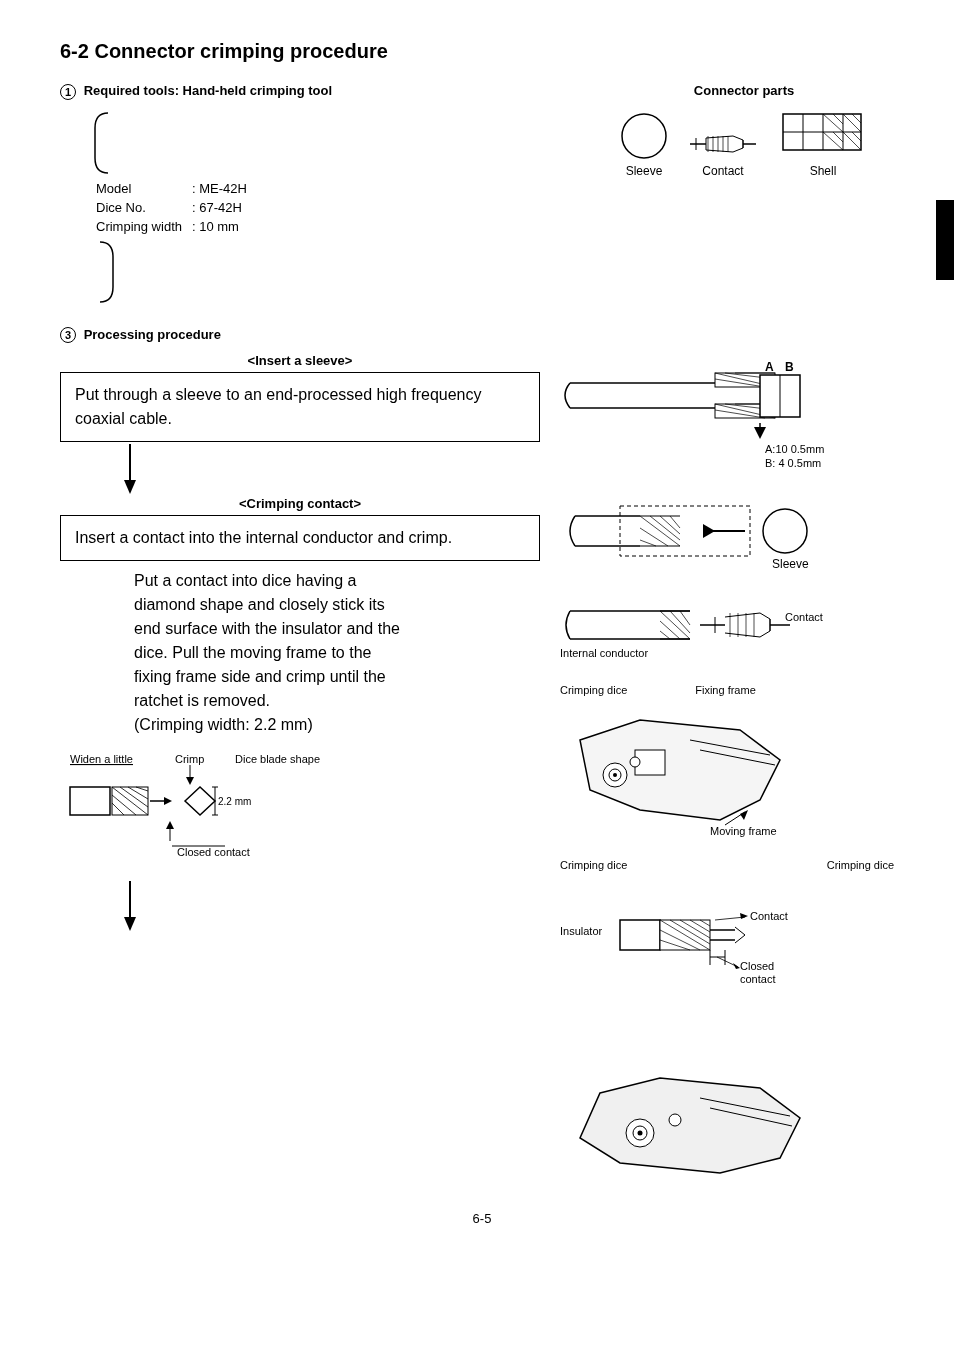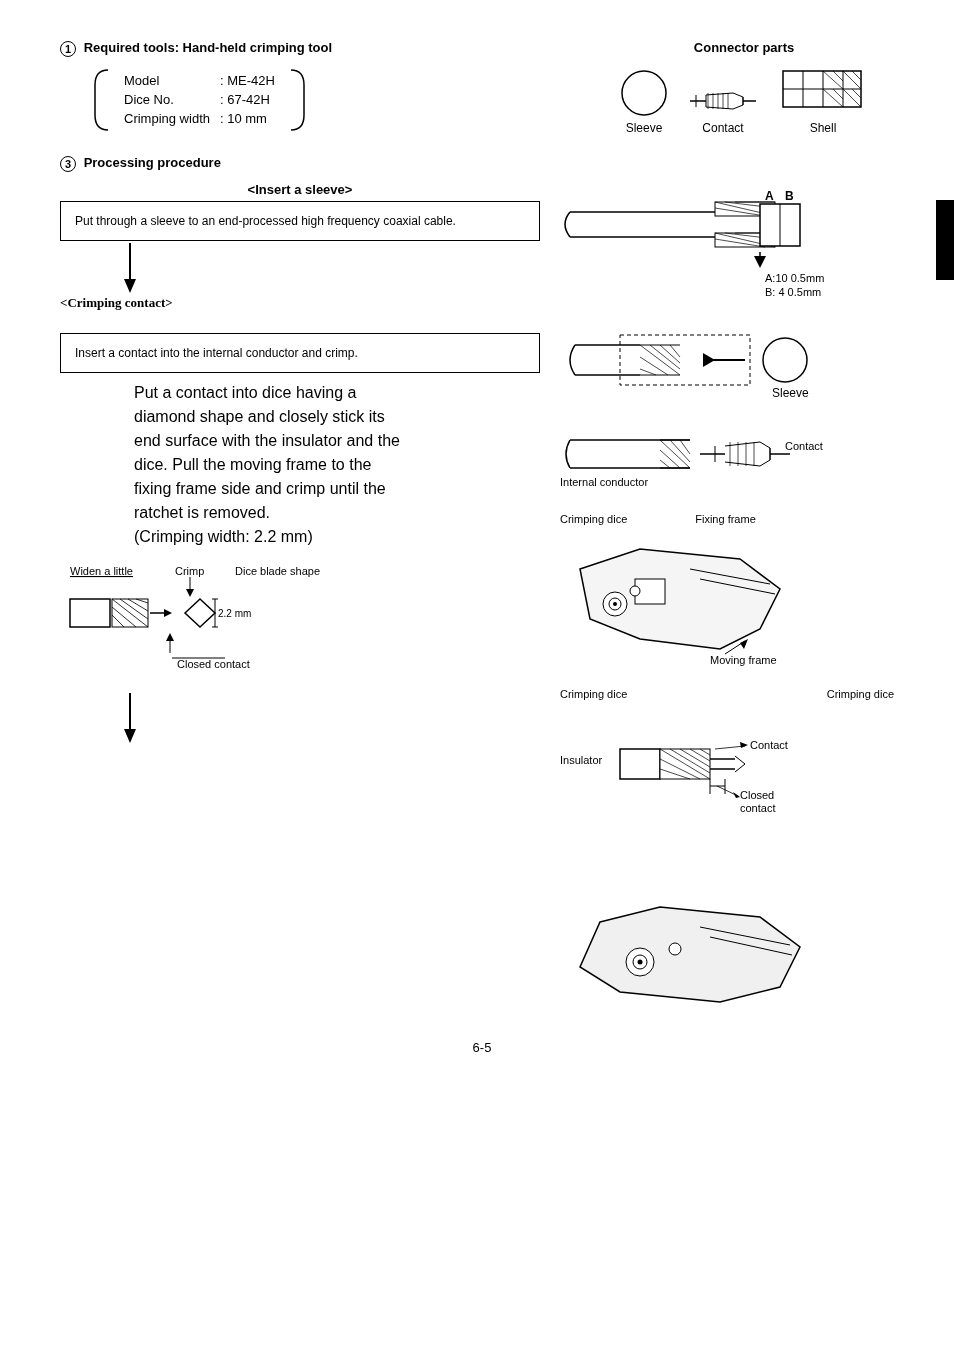--- a/index.html
+++ b/index.html
@@ -85,37 +85,37 @@
     }
     .insert-sleeve-title {
       text-align: center;
       font-weight: bold;
       margin-bottom: 4px;
     }
     .step-box {
       border: 1.5px solid #000;
       padding: 10px 14px;
       margin-bottom: 0;
-      font-size: 12px;
+      font-size: 16px;
       line-height: 1.5;
     }
     .arrow-down {
       display: flex;
       justify-content: flex-start;
       margin-left: 60px;
       margin-top: 2px;
       margin-bottom: 2px;
     }
     .arrow-down svg {
       display: block;
     }
     .crimping-title {
+      text-align: center;
       font-weight: bold;
-      margin-bottom: 22px;
-      font-family: Liberation Serif, serif;
+      margin-bottom: 4px;
     }
     .sub-text {
       font-size: 16px;
       line-height: 1.5;
       margin-left: 74px;
       margin-top: 8px;
     }
     .note-text {
       font-size: 12px;
       line-height: 1.5;
@@ -158,31 +158,32 @@
       font-size: 13px;
     }
   </style>
 </head>
 <body>
 
 <div class="page">
 
   <div class="right-bar"></div>
 
+  <h1 class="page-title">6-2  Connector crimping procedure</h1>
 
   <div class="top-section">
 
     <div class="tools-section">
       <div class="section-header">
         <span class="circle-num">1</span>
         <span>Required tools: Hand-held crimping tool</span>
       </div>
       <div style="margin-left: 30px; margin-top: 6px;">
 
-        <div style="display: flex; align-items: center;">
+        <div style="display: flex; align-items: flex-start; flex-direction: column;">
 
           <div style="display: flex; flex-direction: column; justify-content: center; margin-right: 8px;">
             <svg width="20" height="70">
               <path d="M18 5 Q5 5 5 20 L5 50 Q5 65 18 65" stroke="#000" stroke-width="1.5" fill="none"></path>
             </svg>
           </div>
           <table class="tool-table">
             <tbody>
                 <tr>
               <td>Model</td>

